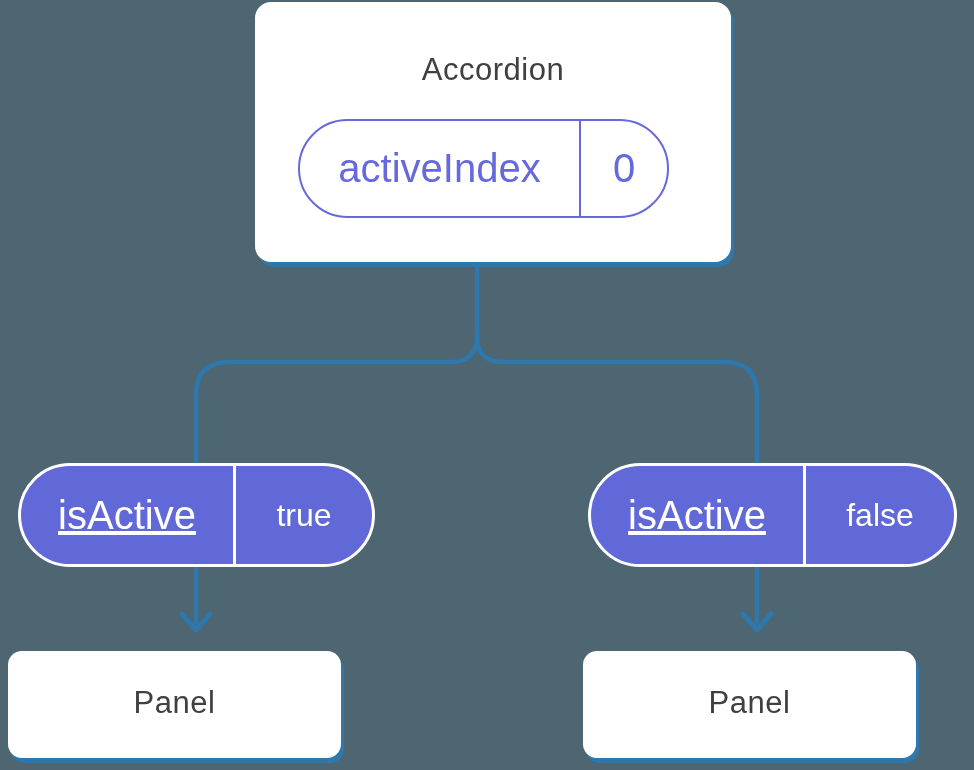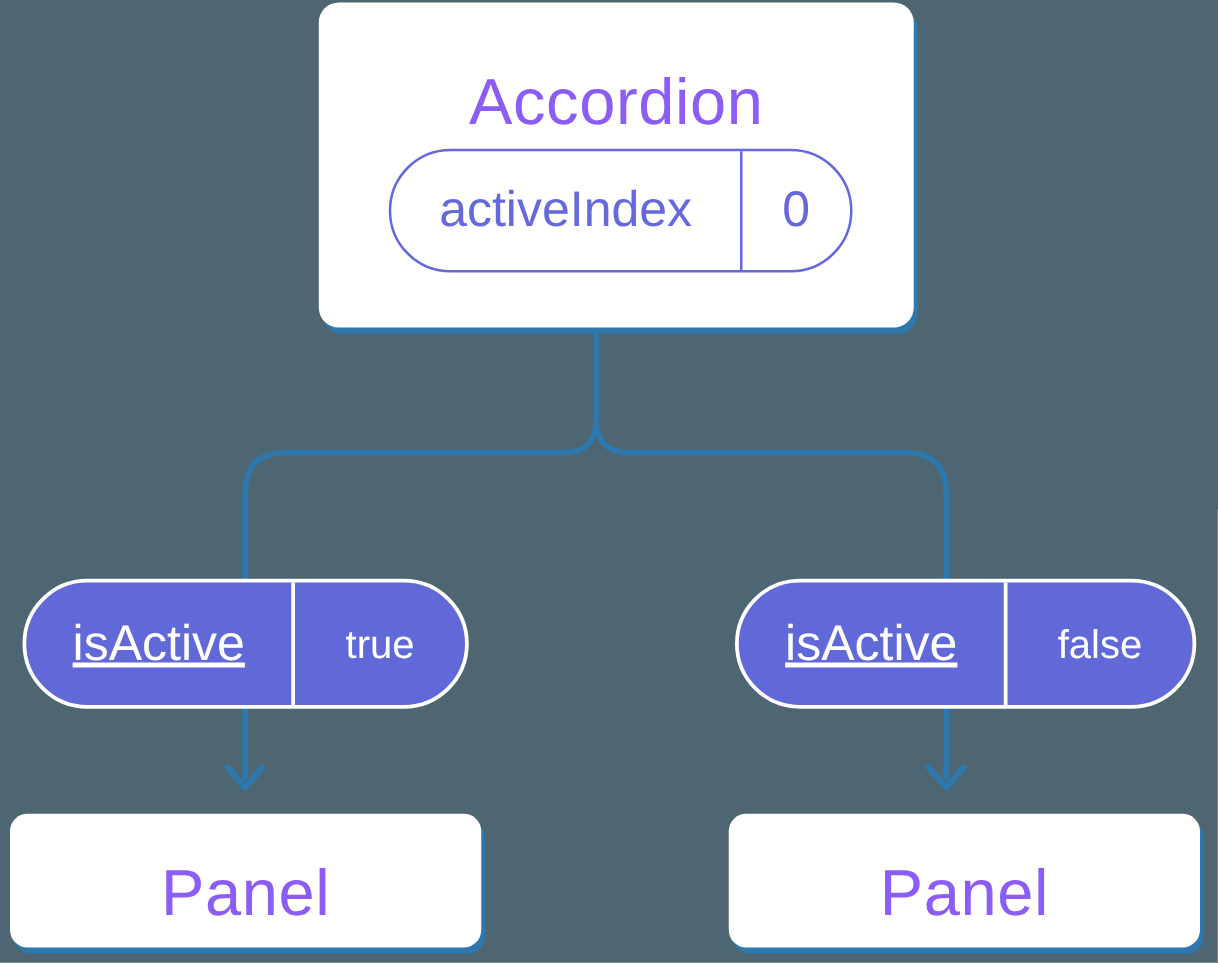--- a/index.html
+++ b/index.html
@@ -40,30 +40,30 @@
     top: 2px;
     width: 476px;
     height: 260px;
     border-radius: 16px;
   }
   .node-title {
     position: absolute;
     left: 0;
     width: 100%;
     text-align: center;
-    font-size: 52px;
+    font-size: 31px;
     font-weight: 500;
-    color: #8b5cf6;
+    color: #404040;
     letter-spacing: 0.5px;
   }
   .accordion-card .node-title { top: 50px; }
 
   .state-pill {
     position: absolute;
-    left: 56px;
+    left: 43px;
     top: 117px;
     width: 371px;
     height: 99px;
     border: 2.5px solid #6668dd;
     border-radius: 60px;
     background: #ffffff;
     display: flex;
     align-items: stretch;
     box-sizing: border-box;
   }
@@ -116,21 +116,21 @@
     display: flex;
     align-items: center;
     justify-content: center;
     font-size: 32px;
     font-weight: 500;
     color: #ffffff;
   }
 
   .panel-card {
     top: 651px;
-    width: 377px;
+    width: 333px;
     height: 107px;
     border-radius: 14px;
   }
   .panel-card-left  { left: 8px; }
   .panel-card-right { left: 583px; }
   .panel-card .node-title {
     top: 34px;
   }
 </style>
 </head>

